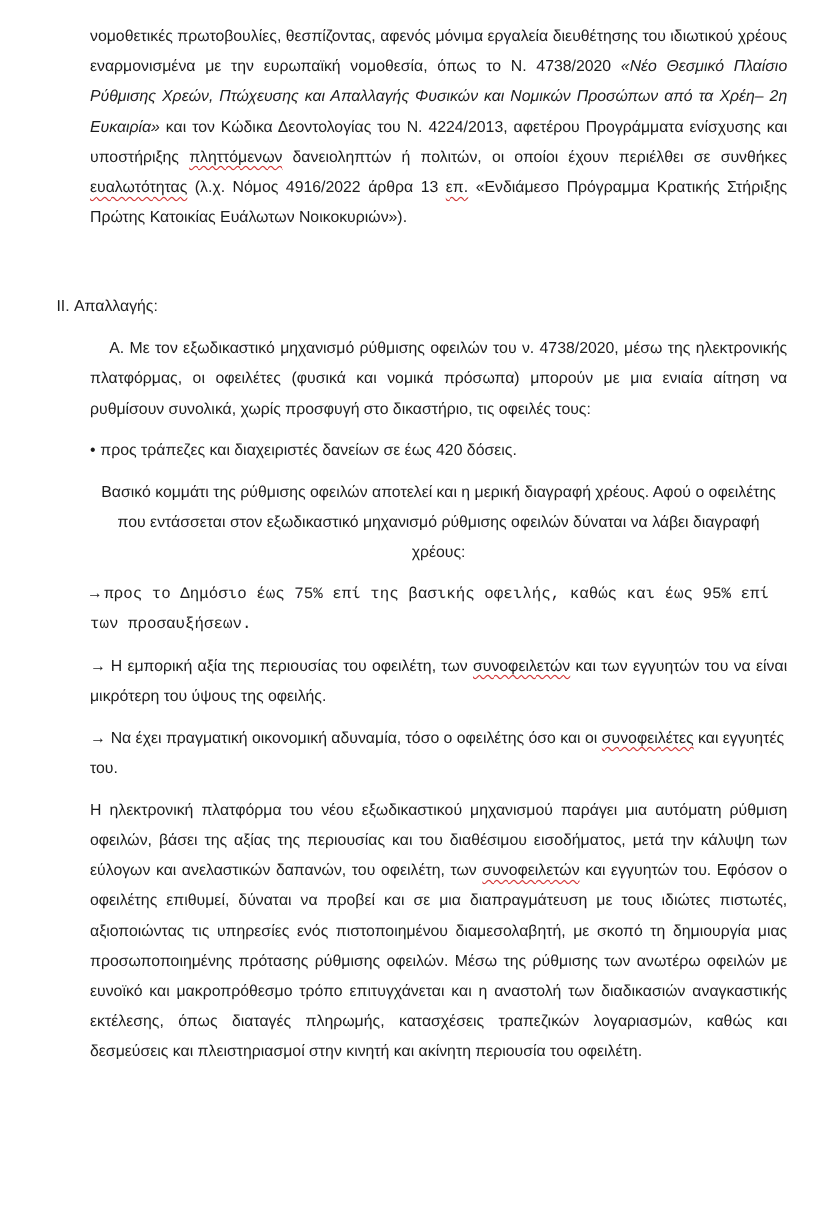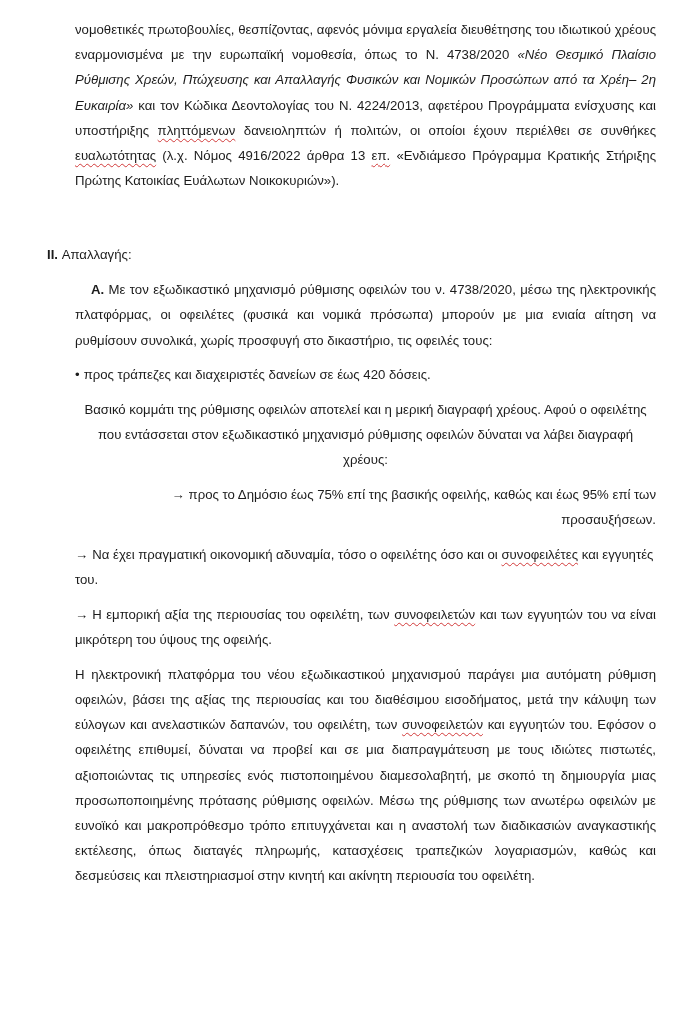--- a/index.html
+++ b/index.html
@@ -8,21 +8,21 @@
     font-family: "Liberation Sans", "DejaVu Sans", sans-serif;
     color: #1c1c1c;
   }
   .page {
     position: absolute; left: 31px; top: 17px; width: 625px;
     font-size: 13.2px; line-height: 25.2px;
   }
   p { margin: 0; text-align: justify; }
   .para { margin-bottom: 9.5px; margin-left: 44px; }
   .heading { margin-top: 49px; margin-bottom: 9.5px; }
-  b { font-weight: bold; padding-left: 16px; }
+  b { font-weight: normal; padding-left: 16px; }
   i { font-style: italic; }
   .sp {
     text-decoration: underline wavy #d23a3a;
     text-decoration-thickness: 1px;
     text-underline-offset: 3px;
   }
   .arrow, .bullet { margin-right: 4px; }
 </style>
 </head>
 <body>
@@ -32,21 +32,21 @@
   <p class="para"><span>νομοθετικές πρωτοβουλίες, θεσπίζοντας, αφενός μόνιμα εργαλεία διευθέτησης του ιδιωτικού χρέους εναρμονισμένα με την ευρωπαϊκή νομοθεσία, όπως το Ν. 4738/2020 </span><i>«Νέο Θεσμικό Πλαίσιο Ρύθμισης Χρεών, Πτώχευσης και Απαλλαγής Φυσικών και Νομικών Προσώπων από τα Χρέη– 2η Ευκαιρία»</i><span> και τον Κώδικα Δεοντολογίας του Ν. 4224/2013, αφετέρου Προγράμματα ενίσχυσης και υποστήριξης </span><span class="sp">πληττόμενων</span><span> δανειοληπτών ή πολιτών, οι οποίοι έχουν περιέλθει σε συνθήκες </span><span class="sp">ευαλωτότητας</span><span> (λ.χ. Νόμος 4916/2022 άρθρα 13 </span><span class="sp">επ.</span><span> «Ενδιάμεσο Πρόγραμμα Κρατικής Στήριξης Πρώτης Κατοικίας Ευάλωτων Νοικοκυριών»).</span></p>
 
   <p class="heading"><b>II.</b><span> Απαλλαγής:</span></p>
 
   <p class="para"><b>Α.</b><span> Με τον εξωδικαστικό μηχανισμό ρύθμισης οφειλών του ν. 4738/2020, μέσω της ηλεκτρονικής πλατφόρμας, οι οφειλέτες (φυσικά και νομικά πρόσωπα) μπορούν με μια ενιαία αίτηση να ρυθμίσουν συνολικά, χωρίς προσφυγή στο δικαστήριο, τις οφειλές τους:</span></p>
 
   <p class="para"><span class="bullet">•</span><span>προς τράπεζες και διαχειριστές δανείων σε έως 420 δόσεις.</span></p>
 
   <p class="para" style="text-align:center;">Βασικό κομμάτι της ρύθμισης οφειλών αποτελεί και η μερική διαγραφή χρέους. Αφού ο οφειλέτης που εντάσσεται στον εξωδικαστικό μηχανισμό ρύθμισης οφειλών δύναται να λάβει διαγραφή χρέους:</p>
 
-  <p class="para" style="text-align:right;"><span class="arrow">→</span><span>προς το Δημόσιο έως 75% επί της βασικής οφειλής, καθώς και έως 95% επί των προσαυξήσεων.</span></p>
+  <p class="para" style="text-align:left;font-family:Liberation Mono, monospace;"><span class="arrow">→</span><span>προς το Δημόσιο έως 75% επί της βασικής οφειλής, καθώς και έως 95% επί των προσαυξήσεων.</span></p>
 
 
+  <p class="para"><span class="arrow">→</span><span>Η εμπορική αξία της περιουσίας του οφειλέτη, των </span><span class="sp">συνοφειλετών</span><span> και των εγγυητών του να είναι μικρότερη του ύψους της οφειλής.</span></p>
   <p class="para" style="text-align:left;"><span class="arrow">→</span><span>Να έχει πραγματική οικονομική αδυναμία, τόσο ο οφειλέτης όσο και οι </span><span class="sp">συνοφειλέτες</span><span> και εγγυητές του.</span></p>
-  <p class="para"><span class="arrow">→</span><span>Η εμπορική αξία της περιουσίας του οφειλέτη, των </span><span class="sp">συνοφειλετών</span><span> και των εγγυητών του να είναι μικρότερη του ύψους της οφειλής.</span></p>
 
   <p class="para"><span>Η ηλεκτρονική πλατφόρμα του νέου εξωδικαστικού μηχανισμού παράγει μια αυτόματη ρύθμιση οφειλών, βάσει της αξίας της περιουσίας και του διαθέσιμου εισοδήματος, μετά την κάλυψη των εύλογων και ανελαστικών δαπανών, του οφειλέτη, των </span><span class="sp">συνοφειλετών</span><span> και εγγυητών του. Εφόσον ο οφειλέτης επιθυμεί, δύναται να προβεί και σε μια διαπραγμάτευση με τους ιδιώτες πιστωτές, αξιοποιώντας τις υπηρεσίες ενός πιστοποιημένου διαμεσολαβητή, με σκοπό τη δημιουργία μιας προσωποποιημένης πρότασης ρύθμισης οφειλών. Μέσω της ρύθμισης των ανωτέρω οφειλών με ευνοϊκό και μακροπρόθεσμο τρόπο επιτυγχάνεται και η αναστολή των διαδικασιών αναγκαστικής εκτέλεσης, όπως διαταγές πληρωμής, κατασχέσεις τραπεζικών λογαριασμών, καθώς και δεσμεύσεις και πλειστηριασμοί στην κινητή και ακίνητη περιουσία του οφειλέτη.</span></p>
 
 </div>
 
 </body></html>

